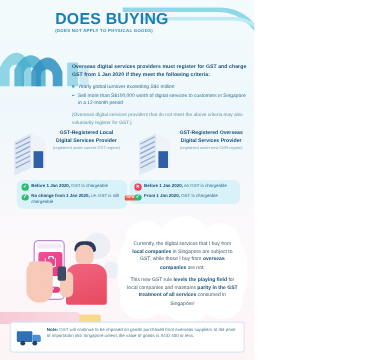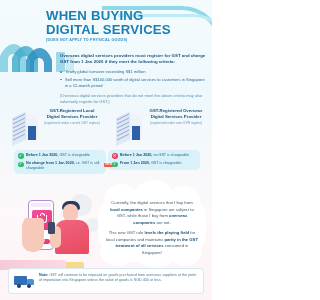--- a/index.html
+++ b/index.html
@@ -225,22 +225,21 @@
 
     <svg class="wave-group" viewBox="0 0 76 42">
       <path d="M0 26 C8 10 20 10 26 26 L26 42 L18 42 L18 30 C18 22 8 22 8 30 L8 42 L0 42 Z" fill="#6fc8dd" opacity=".75"></path>
       <path d="M12 28 C20 12 32 12 38 28 L38 42 L30 42 L30 32 C30 24 20 24 20 32 L20 42 L12 42 Z" fill="#3fa9c9" opacity=".8"></path>
       <path d="M26 30 C34 14 46 14 52 30 L52 42 L44 42 L44 34 C44 26 34 26 34 34 L34 42 L26 42 Z" fill="#2b8fc0" opacity=".85"></path>
       <rect x="56" y="22" width="9" height="20" rx="1" fill="#9fd8e8"></rect>
       <rect x="66" y="26" width="8" height="16" rx="1" fill="#cfeaf3"></rect>
     </svg>
 
     <div class="title-wrap">
-      <div class="title-l1">WHEN BUYING</div>
-      <div class="title-l2">DIGITAL SERVICES</div>
+      <div class="title-l1">DOES BUYING</div>
       <div class="title-sub">(DOES NOT APPLY TO PHYSICAL GOODS)</div>
     </div>
   </div>
 
   <div class="intro">
     <div class="intro-lead">Overseas digital services providers must register for GST and charge GST from 1 Jan 2020 if they meet the following criteria:</div>
     <div class="bullets">
       <div class="bullet">Yearly global turnover exceeding S$1 million</div>
       <div class="bullet">Sell more than S$100,000 worth of digital services to customers in Singapore in a 12-month period</div>
     </div>

